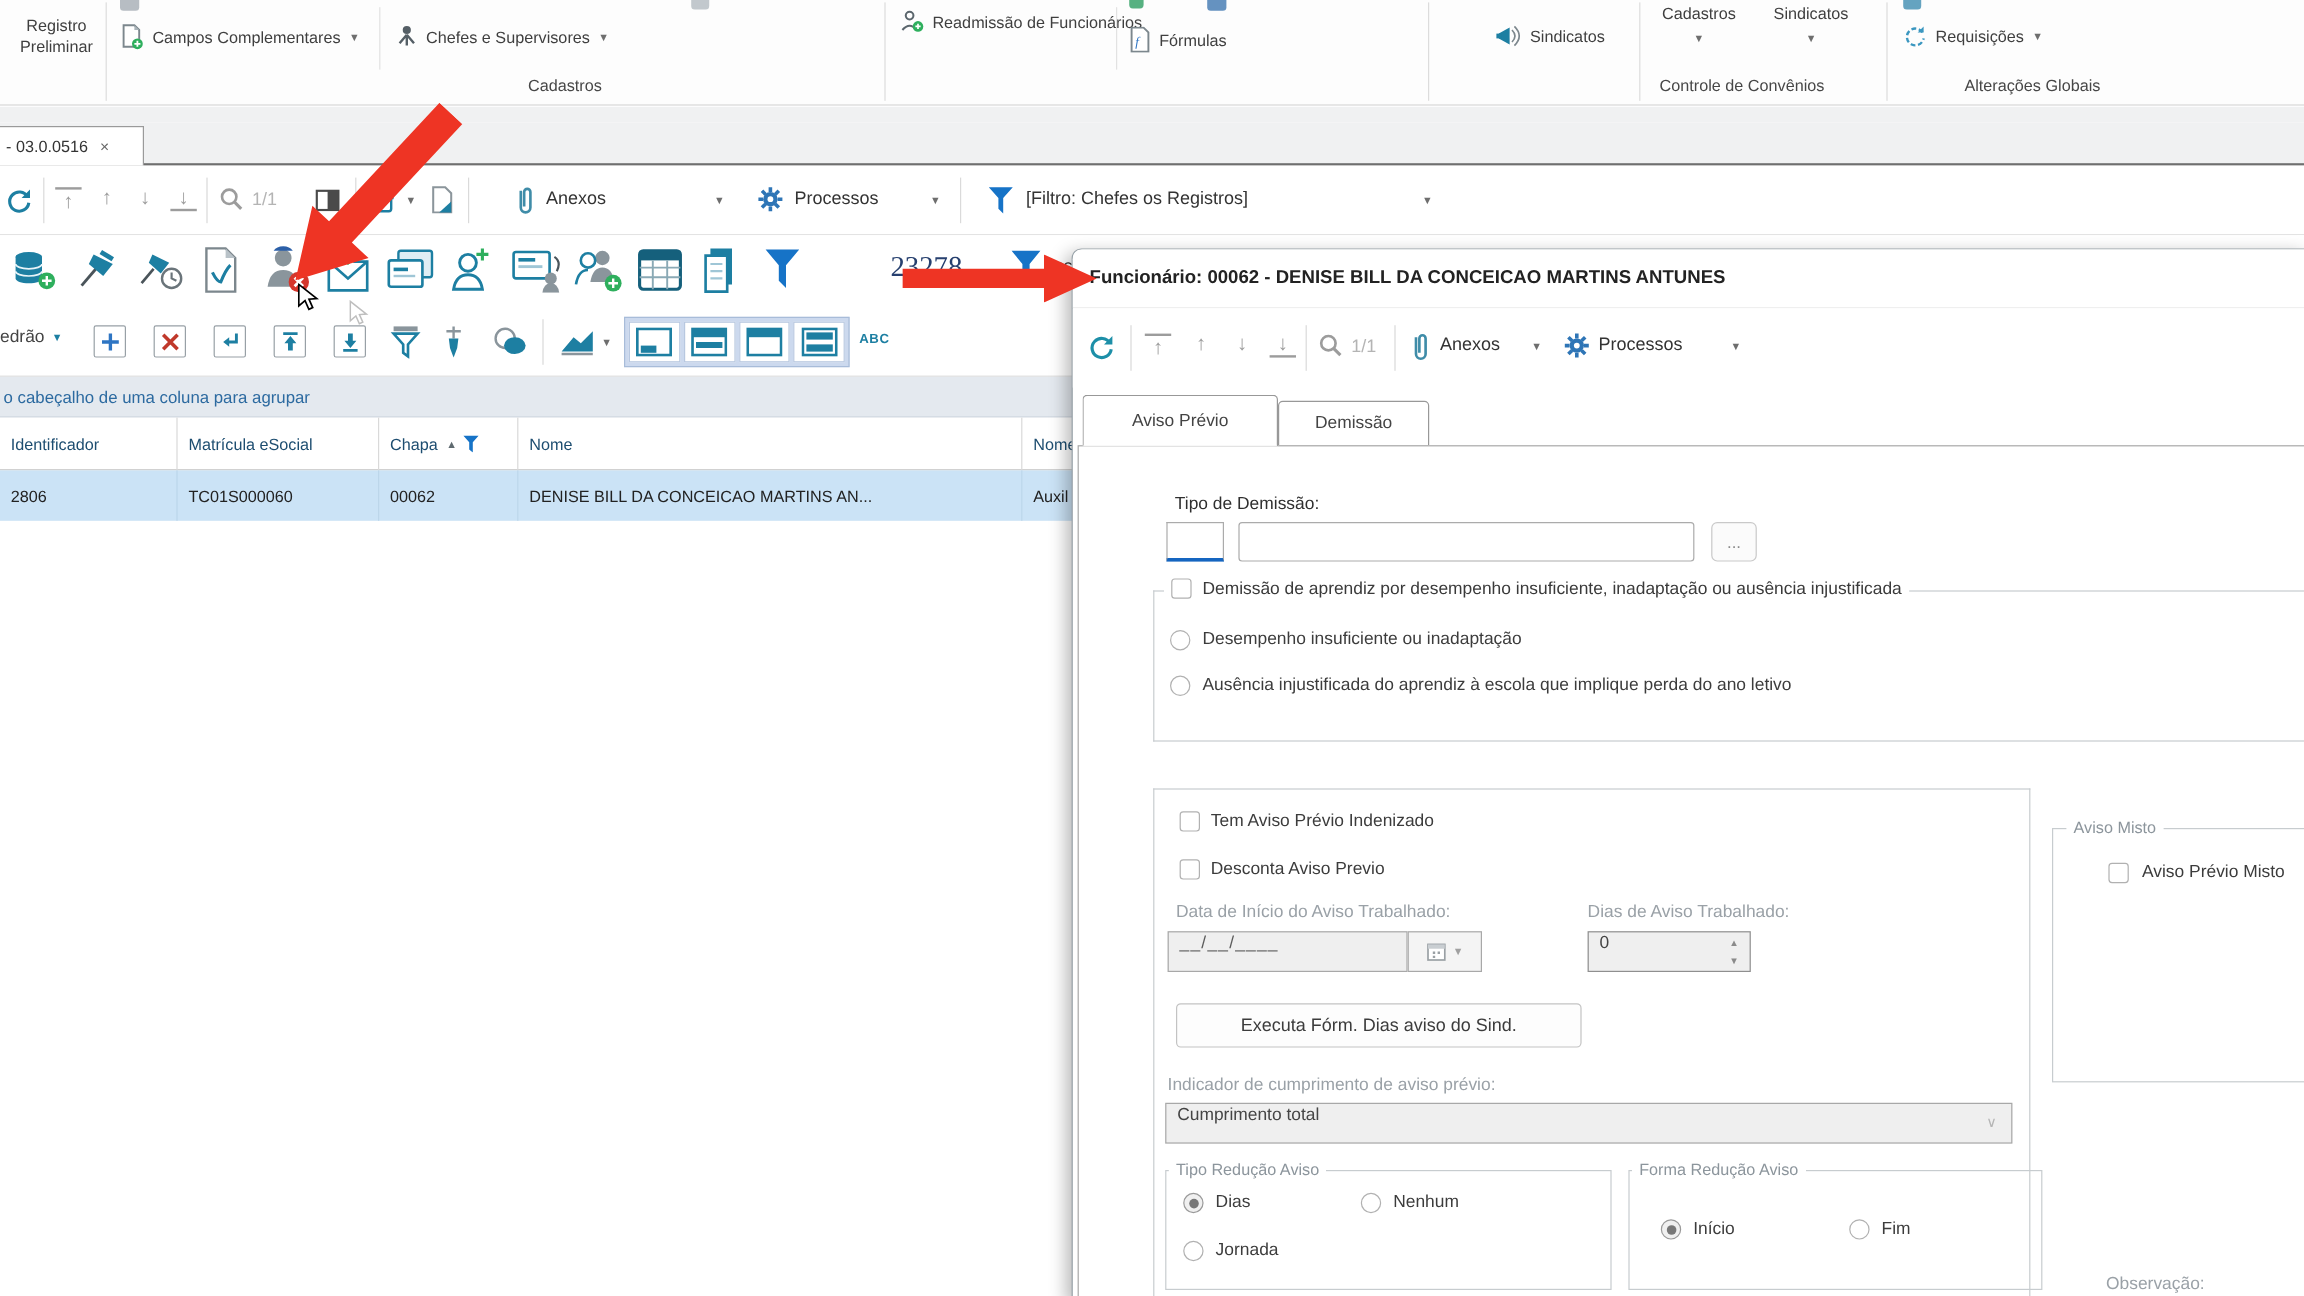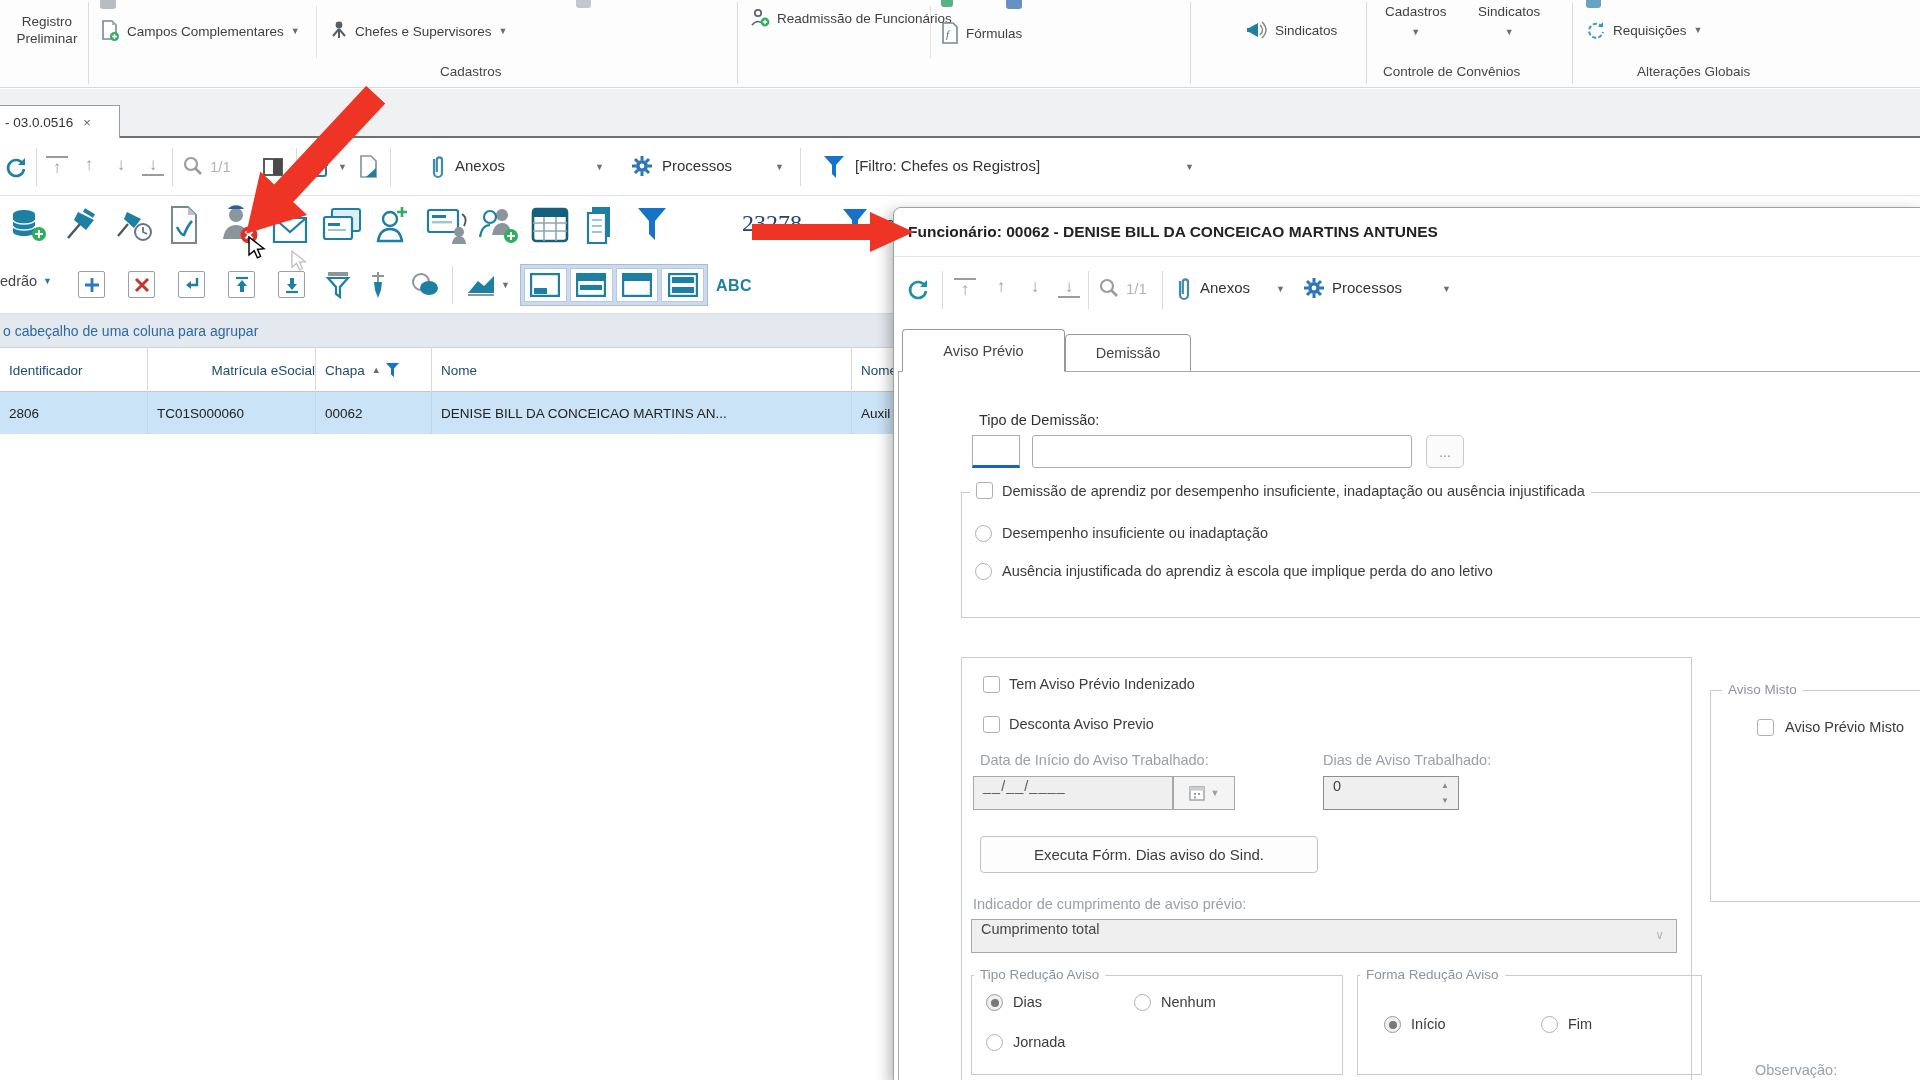--- a/index.html
+++ b/index.html
@@ -29,21 +29,21 @@
   .tb-sep { position:absolute; top:10px; width:1px; height:38px; background:#dadada; }
   .tbtn { position:absolute; display:flex; align-items:center; justify-content:center; cursor:default; }
   .tb-label { font-size:15px; color:#333; }
   .nav-arrow { font-size:17px; color:#9c9c9c; font-weight:bold; line-height:1; }
   .bar-t { border-top:2px solid #9c9c9c; padding-top:1px; }
   .bar-b { border-bottom:2px solid #9c9c9c; padding-bottom:1px; }
   .pagec { font-size:15px; color:#b4b4b4; }
   .boxicon { position:absolute; width:27px; height:27px; border:1px solid #98a0a6; background:#fff; border-radius:2px; display:flex; align-items:center; justify-content:center; }
   #layoutgroup { position:absolute; left:520px; top:8px; width:188px; height:42px; background:#ccd9ee; border:1px solid #a8bcd9; display:flex; gap:3px; padding:3px; }
   .laybtn { width:44px; height:34px; background:#fff; border:1px solid #b8c8e0; display:flex; align-items:center; justify-content:center; }
-  .abc { font-weight:bold; font-size:16px; color:#1d7fa2; letter-spacing:.5px; }
+  .abc { font-weight:bold; font-size:11px; color:#1d7fa2; letter-spacing:.5px; }
 
   
   #groupbar { position:absolute; top:314px; left:0; right:0; height:34px; background:#e4e9ef; border-bottom:1px solid #ccd4dc; display:flex; align-items:center; font-size:14px; color:#2c6aa0; padding-left:3px; }
   #gridhead { position:absolute; top:348px; left:0; right:0; height:44px; background:#fff; border-bottom:1px solid #c6c6c6; }
   .hcell { position:absolute; top:0; height:44px; display:flex; align-items:center; padding-left:9px; font-size:13.5px; color:#1d4d70; border-right:1px solid #d9d9d9; }
   #gridrow { position:absolute; top:392px; left:0; right:0; height:42px; background:#cbe3f6; }
   .rcell { position:absolute; top:0; height:42px; display:flex; align-items:center; padding:0 9px; font-size:13.5px; color:#222; border-right:1px solid #bcd6ea; }
   .sortglyph { font-size:9px; color:#5f6a70; margin-left:7px; }
 
   
@@ -469,21 +469,21 @@
   </div>
 
   <div id="groupbar">
     <span>o cabeçalho de uma coluna para agrupar</span>
   </div>
 
   <div id="gridhead">
     <div class="hcell" style="left:0;width:148px;">
         <span>Identificador</span>
       </div>
-    <div class="hcell" style="left:148px;width:168px;justify-content:flex-end;">
+    <div class="hcell" style="left:148px;width:168px;">
         <span>Matrícula eSocial</span>
       </div>
     <div class="hcell" style="left:316px;width:116px;">
       <span>Chapa</span>
       <span class="sortglyph">▲</span>
       <svg width="13" height="14" viewBox="0 0 13 14" style="margin-left:5px;">
           <path d="M0,0 h13 l-5,5.5 v8.5 l-3,-2.5 v-6 z" fill="#1673c7"></path>
         </svg>
     </div>
     <div class="hcell" style="left:432px;width:420px;">

